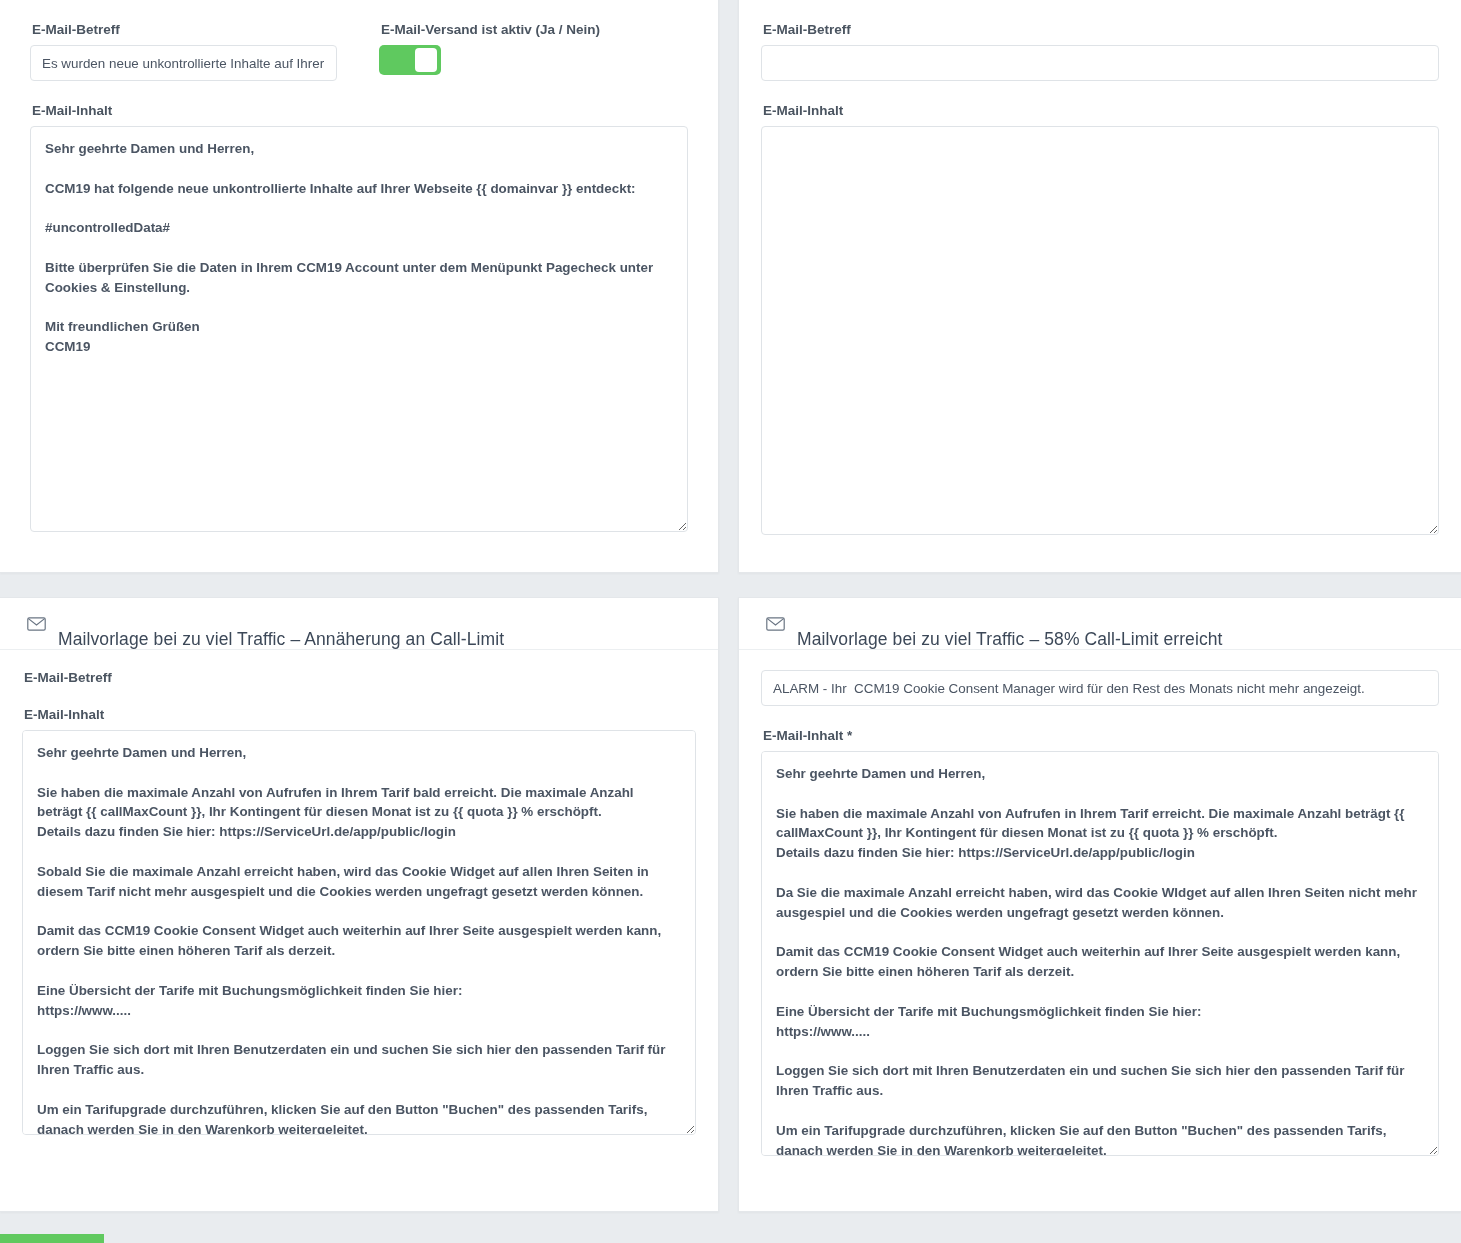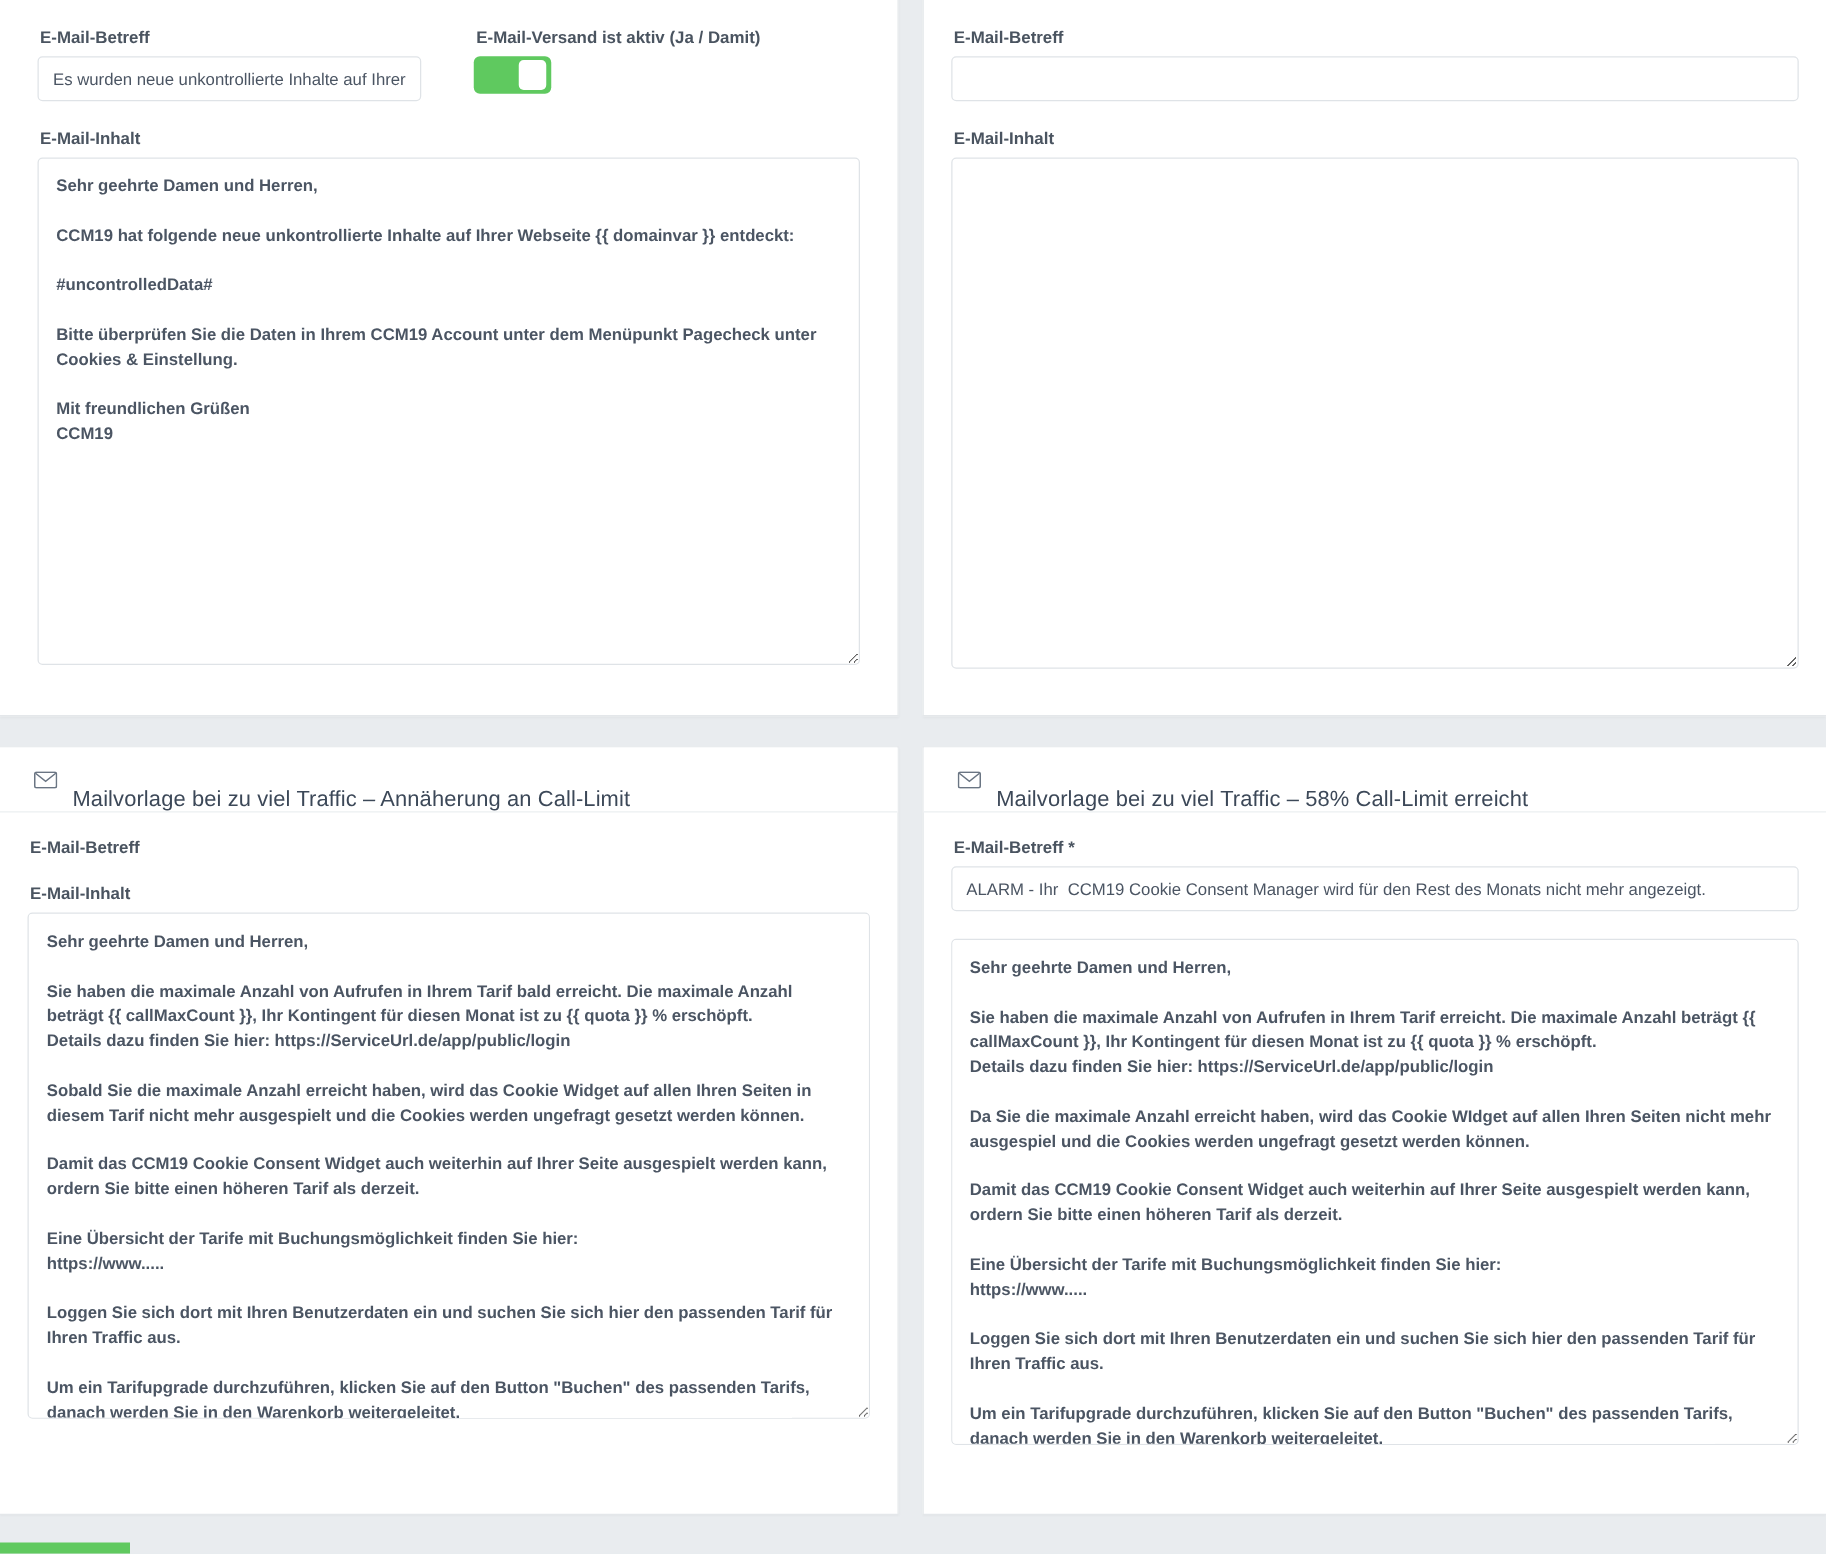--- a/index.html
+++ b/index.html
@@ -189,21 +189,21 @@
 <div class="board">
 
   <div class="card" id="card-uncontrolled">
     <div class="card-body" style="padding-top:46px;">
       <div class="row-top">
         <div class="col-subject">
           <label class="field-label">E-Mail-Betreff</label>
           <input class="text-input" type="text" value="Es wurden neue unkontrollierte Inhalte auf Ihrer Webseite entdeckt" style="">
         </div>
         <div class="col-toggle">
-          <label class="field-label">E-Mail-Versand ist aktiv (Ja / Damit)</label>
+          <label class="field-label">E-Mail-Versand ist aktiv (Ja / Nein)</label>
           <button class="toggle">
             <span class="knob"></span>
           </button>
         </div>
       </div>
 
       <div style="margin-top:22px;">
         <label class="field-label">E-Mail-Inhalt</label>
         <textarea class="text-area" id="ta-uncontrolled" style="">Sehr geehrte Damen und Herren,
 
@@ -269,24 +269,24 @@
     <div class="card-header">
       <span class="mail-icon">
         <svg width="19" height="14" viewBox="0 0 19 14" fill="none" stroke="#6a7583" stroke-width="1.2">
           <rect x="0.8" y="0.8" width="17.4" height="12.4" rx="1.4"></rect>
           <path d="M1.4 1.6 L9.5 8 L17.6 1.6"></path>
         </svg>
       </span>
       <span class="card-title">Mailvorlage bei zu viel Traffic – 58% Call-Limit erreicht</span>
     </div>
     <div class="card-body" style="padding-top:20px; padding-left:22px; padding-right:22px;">
-      <label class="field-label">E-Mail-Betreff *</label>
       <input class="text-input" type="text" value="ALARM - Ihr  CCM19 Cookie Consent Manager wird für den Rest des Monats nicht mehr angezeigt." style="">
 
       <div style="margin-top:22px;">
+        <label class="field-label">E-Mail-Inhalt *</label>
         <textarea class="text-area ta-traffic" style="">Sehr geehrte Damen und Herren,
 
 Sie haben die maximale Anzahl von Aufrufen in Ihrem Tarif erreicht. Die maximale Anzahl beträgt {{ callMaxCount }}, Ihr Kontingent für diesen Monat ist zu {{ quota }} % erschöpft.
 Details dazu finden Sie hier: https://ServiceUrl.de/app/public/login
 
 Da Sie die maximale Anzahl erreicht haben, wird das Cookie WIdget auf allen Ihren Seiten nicht mehr ausgespiel und die Cookies werden ungefragt gesetzt werden können.
 
 Damit das CCM19 Cookie Consent Widget auch weiterhin auf Ihrer Seite ausgespielt werden kann, ordern Sie bitte einen höheren Tarif als derzeit.
 
 Eine Übersicht der Tarife mit Buchungsmöglichkeit finden Sie hier:

